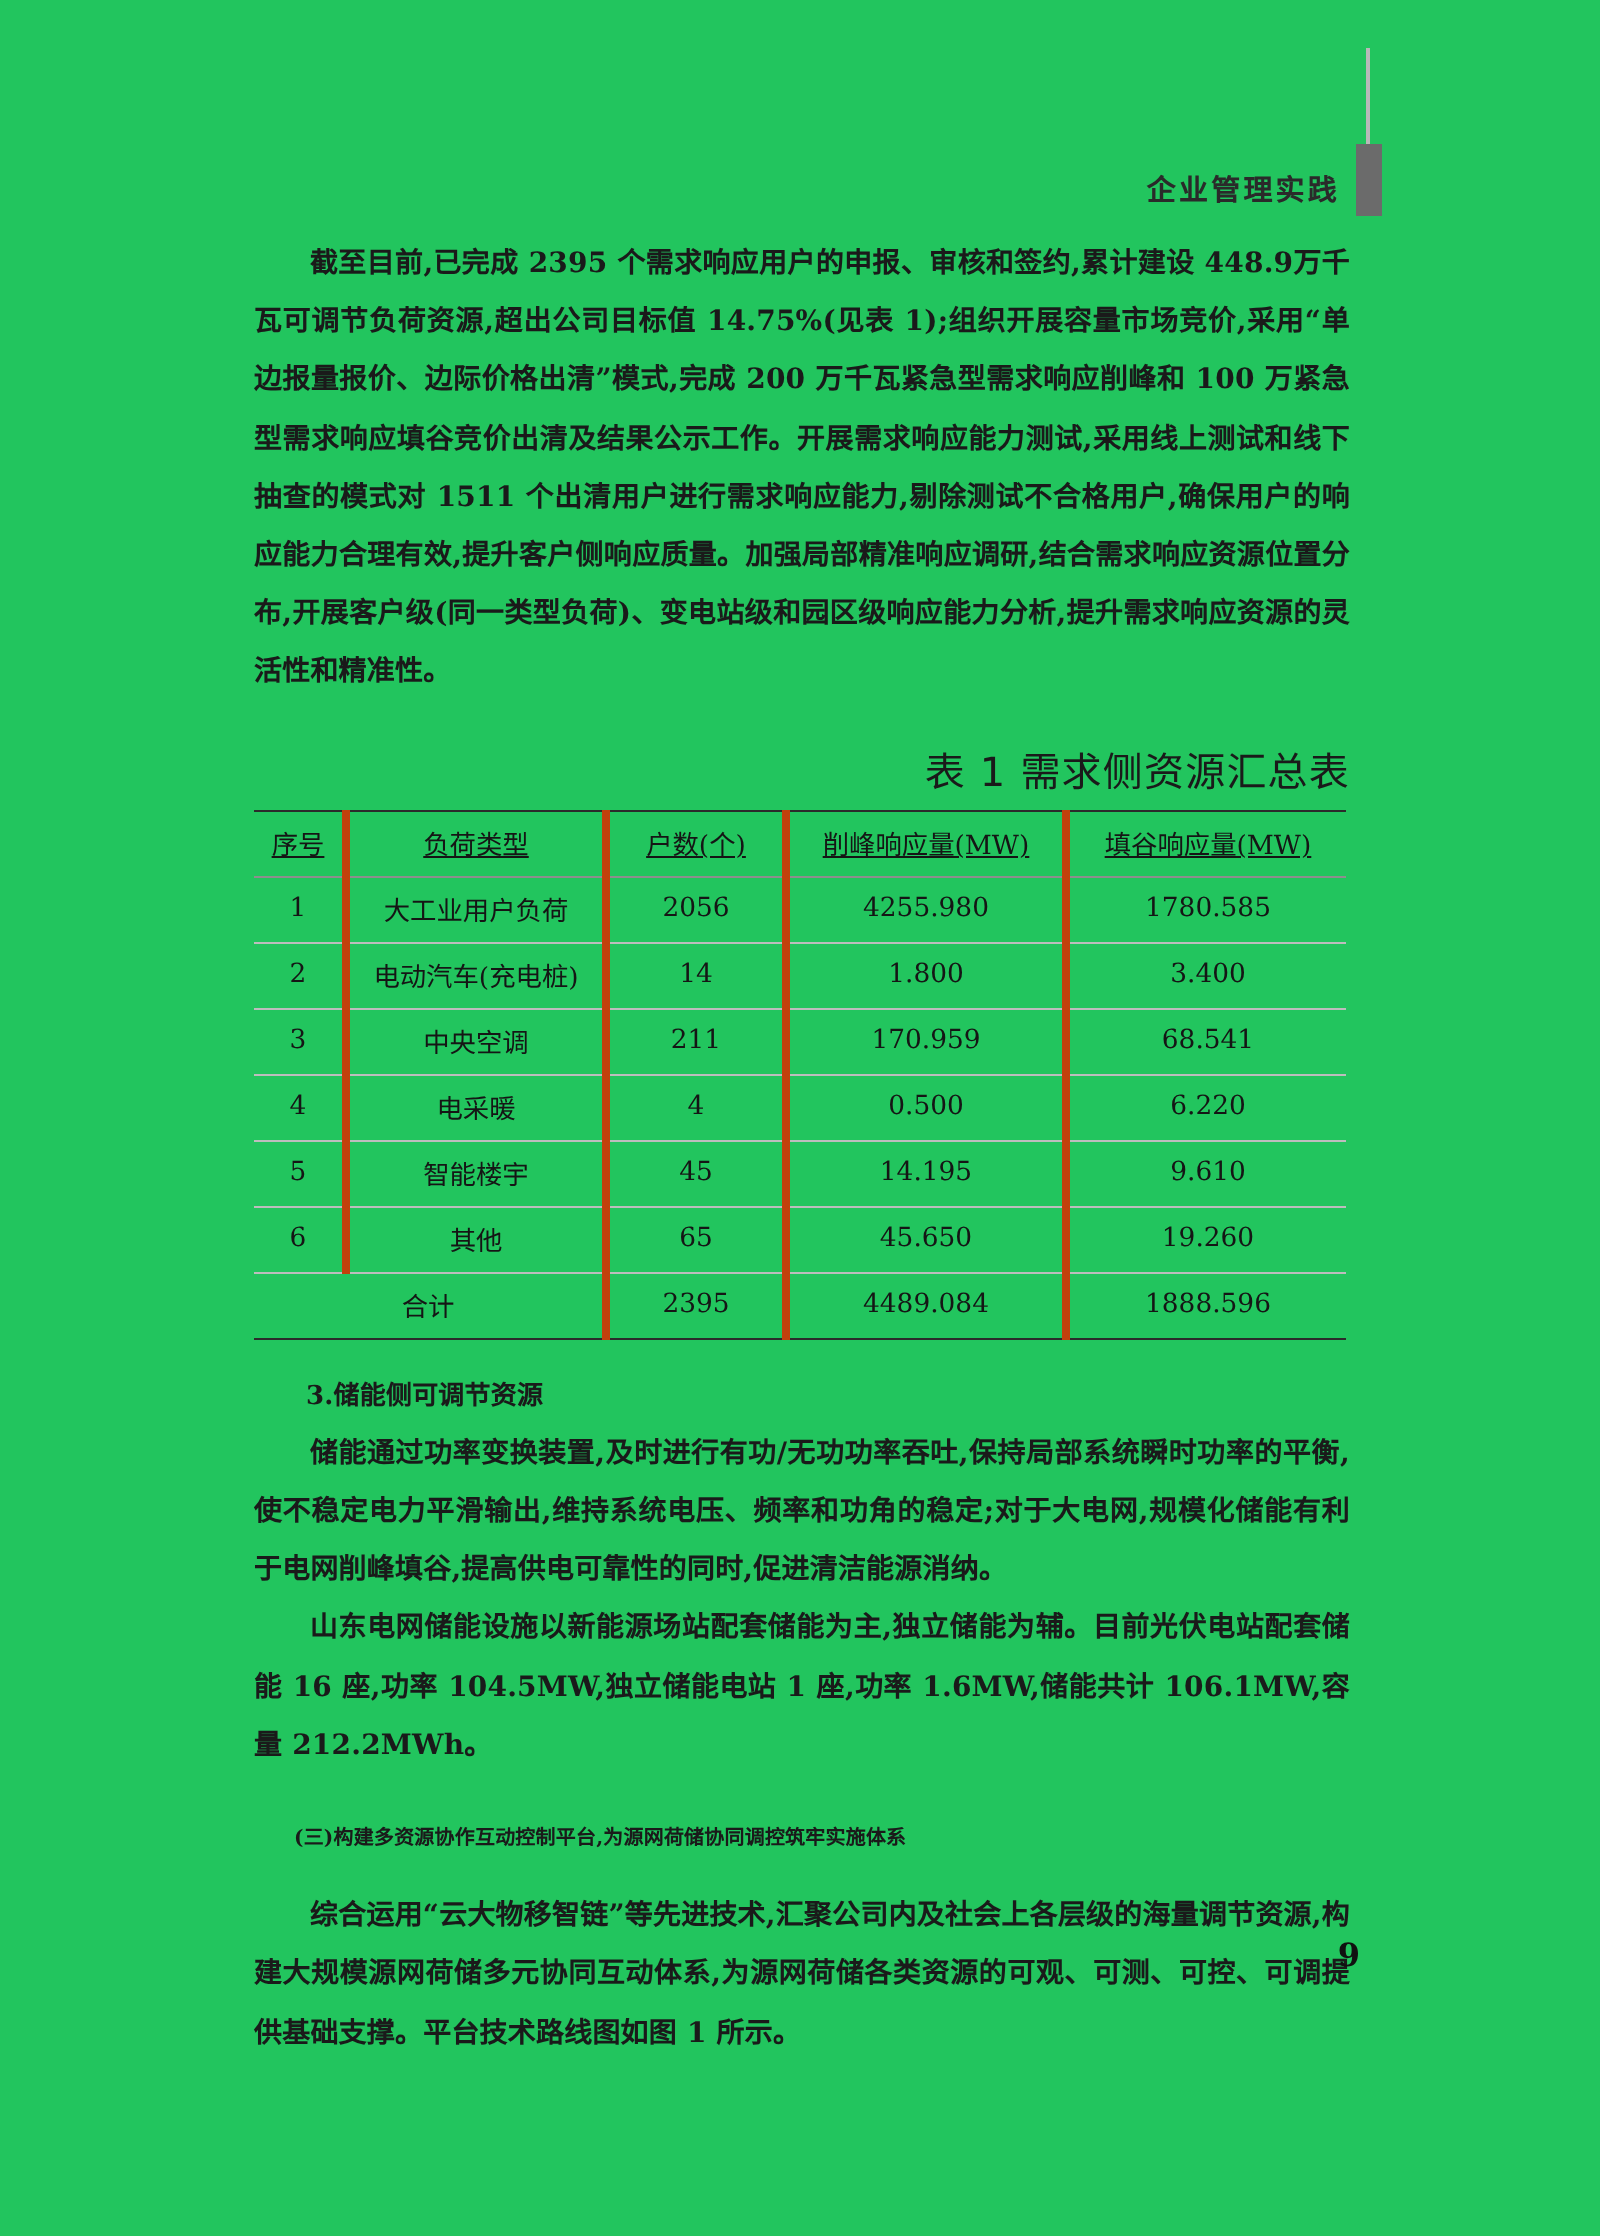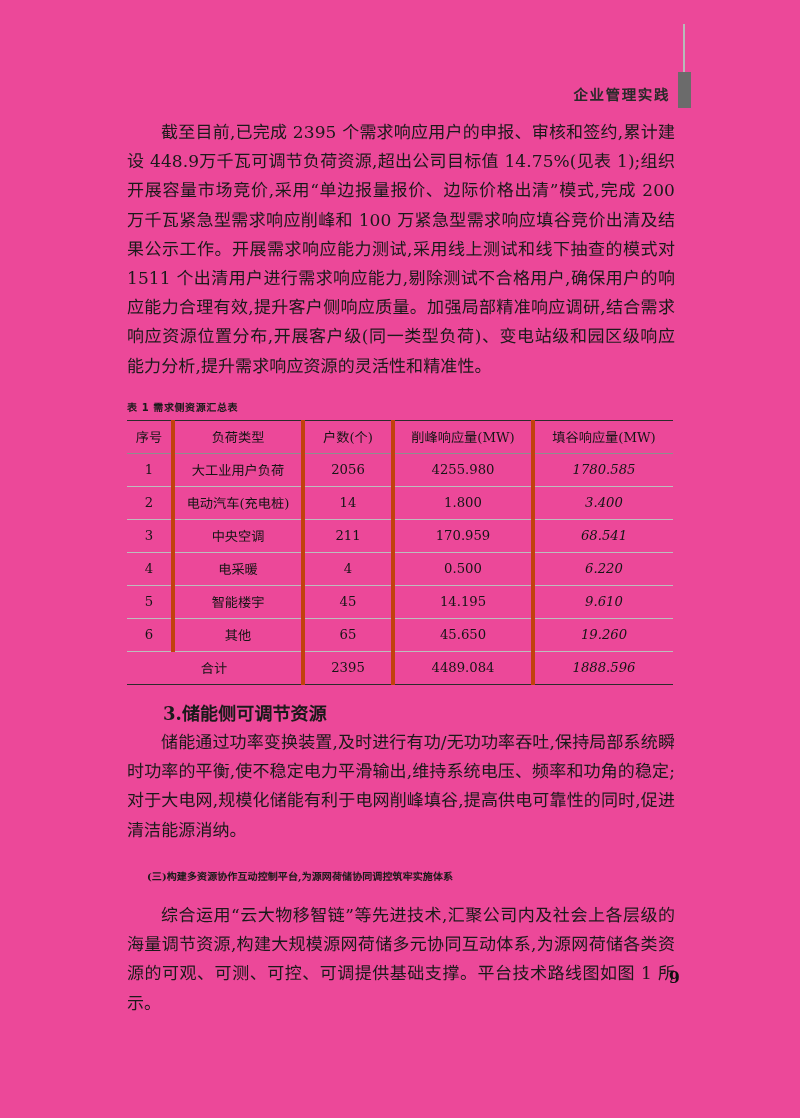--- a/index.html
+++ b/index.html
@@ -5,21 +5,21 @@
 <style>
   html, body {
     margin: 0;
     padding: 0;
     background: #ffffff;
   }
   .page {
     position: relative;
     width: 800px;
     height: 1118px;
-    background: #ec4899;
+    background: #22c55e;
     box-sizing: border-box;
     font-family: "DejaVu Serif", "Liberation Serif", serif;
     color: #1a1a1a;
     overflow: hidden;
     padding-left: 29px;
   }
 
   
   .header {
     position: absolute;
@@ -66,30 +66,31 @@
   
   .body {
     position: absolute;
     left: 127px;
     top: 118px;
     width: 548px;
   }
 
   p.para {
     margin: 0;
-    font-size: 17px;
+    font-size: 14px;
     line-height: 29.2px;
     text-align: justify;
     text-justify: inter-ideograph;
     text-indent: 2em;
     letter-spacing: 0.1px;
+    font-weight: bold;
   }
   p.subhead {
     margin: 0;
-    font-size: 18px;
+    font-size: 13px;
     line-height: 29.2px;
     text-indent: 2em;
     font-weight: 600;
     letter-spacing: 0.1px;
   }
   p.section-head {
     margin: 0;
     font-size: 10px;
     line-height: 29.2px;
     text-indent: 2em;
@@ -98,23 +99,23 @@
   }
   .gap-sm { height: 10px; }
   .gap-md { height: 17px; }
 
   
   .table-block {
     margin-top: 18px;
     margin-bottom: 14px;
   }
   .table-caption {
-    text-align: left;
-    font-size: 10px;
-    font-weight: 700;
+    text-align: right;
+    font-size: 20px;
+    font-weight: 400;
     letter-spacing: 0.6px;
     margin-bottom: 6px;
     font-family: "DejaVu Sans", "Liberation Sans", sans-serif;
   }
   table.dataTable {
     border-collapse: collapse;
     width: 546px;
     font-size: 13.2px;
     table-layout: fixed;
   }
@@ -139,41 +140,41 @@
   table.dataTable tr > td:last-child {
     border-right: none;
   }
   table.dataTable thead tr {
     border-top: 1.6px solid #2b2b2b;
     border-bottom: 1px solid #8e8e8e;
   }
   table.dataTable thead th {
     border-top: 1.6px solid #2b2b2b;
     border-bottom: 1px solid #8e8e8e;
+    text-decoration: underline;
   }
   table.dataTable tbody tr.rowline > td {
     border-bottom: 1px solid #bdbdbd;
   }
   table.dataTable tbody tr.total-row > td {
     border-top: 1px solid #8e8e8e;
     border-bottom: 1.6px solid #2b2b2b;
   }
   td.c-label {
     text-align: left;
     padding-left: 14px;
     margin-left: 26px;
   }
   td.c-num {
     text-align: right;
     padding-right: 30px;
   }
   td.c-num-wide {
     text-align: right;
     padding-right: 34px;
-    font-style: italic;
   }
   td.c-total-label {
     text-align: center;
     padding-left: 0;
   }
 
   .col-idx   { width: 46px; }
   .col-type  { width: 130px; }
   .col-count { width: 90px; }
   .col-peak  { width: 140px; }
@@ -284,20 +285,21 @@
             <td class="c-num-wide">1888.596</td>
           </tr>
         </tbody>
       </table>
     </div>
 
     <p class="subhead">3.储能侧可调节资源</p>
 
     <p class="para">储能通过功率变换装置,及时进行有功/无功功率吞吐,保持局部系统瞬时功率的平衡,使不稳定电力平滑输出,维持系统电压、频率和功角的稳定;对于大电网,规模化储能有利于电网削峰填谷,提高供电可靠性的同时,促进清洁能源消纳。</p>
 
+    <p class="para">山东电网储能设施以新能源场站配套储能为主,独立储能为辅。目前光伏电站配套储能 16 座,功率 104.5MW,独立储能电站 1 座,功率 1.6MW,储能共计 106.1MW,容量 212.2MWh。</p>
 
     <div class="gap-md"></div>
 
     <p class="section-head">(三)构建多资源协作互动控制平台,为源网荷储协同调控筑牢实施体系</p>
 
     <div class="gap-sm"></div>
 
     <p class="para">综合运用“云大物移智链”等先进技术,汇聚公司内及社会上各层级的海量调节资源,构建大规模源网荷储多元协同互动体系,为源网荷储各类资源的可观、可测、可控、可调提供基础支撑。平台技术路线图如图 1 所示。</p>
 
   </div>

